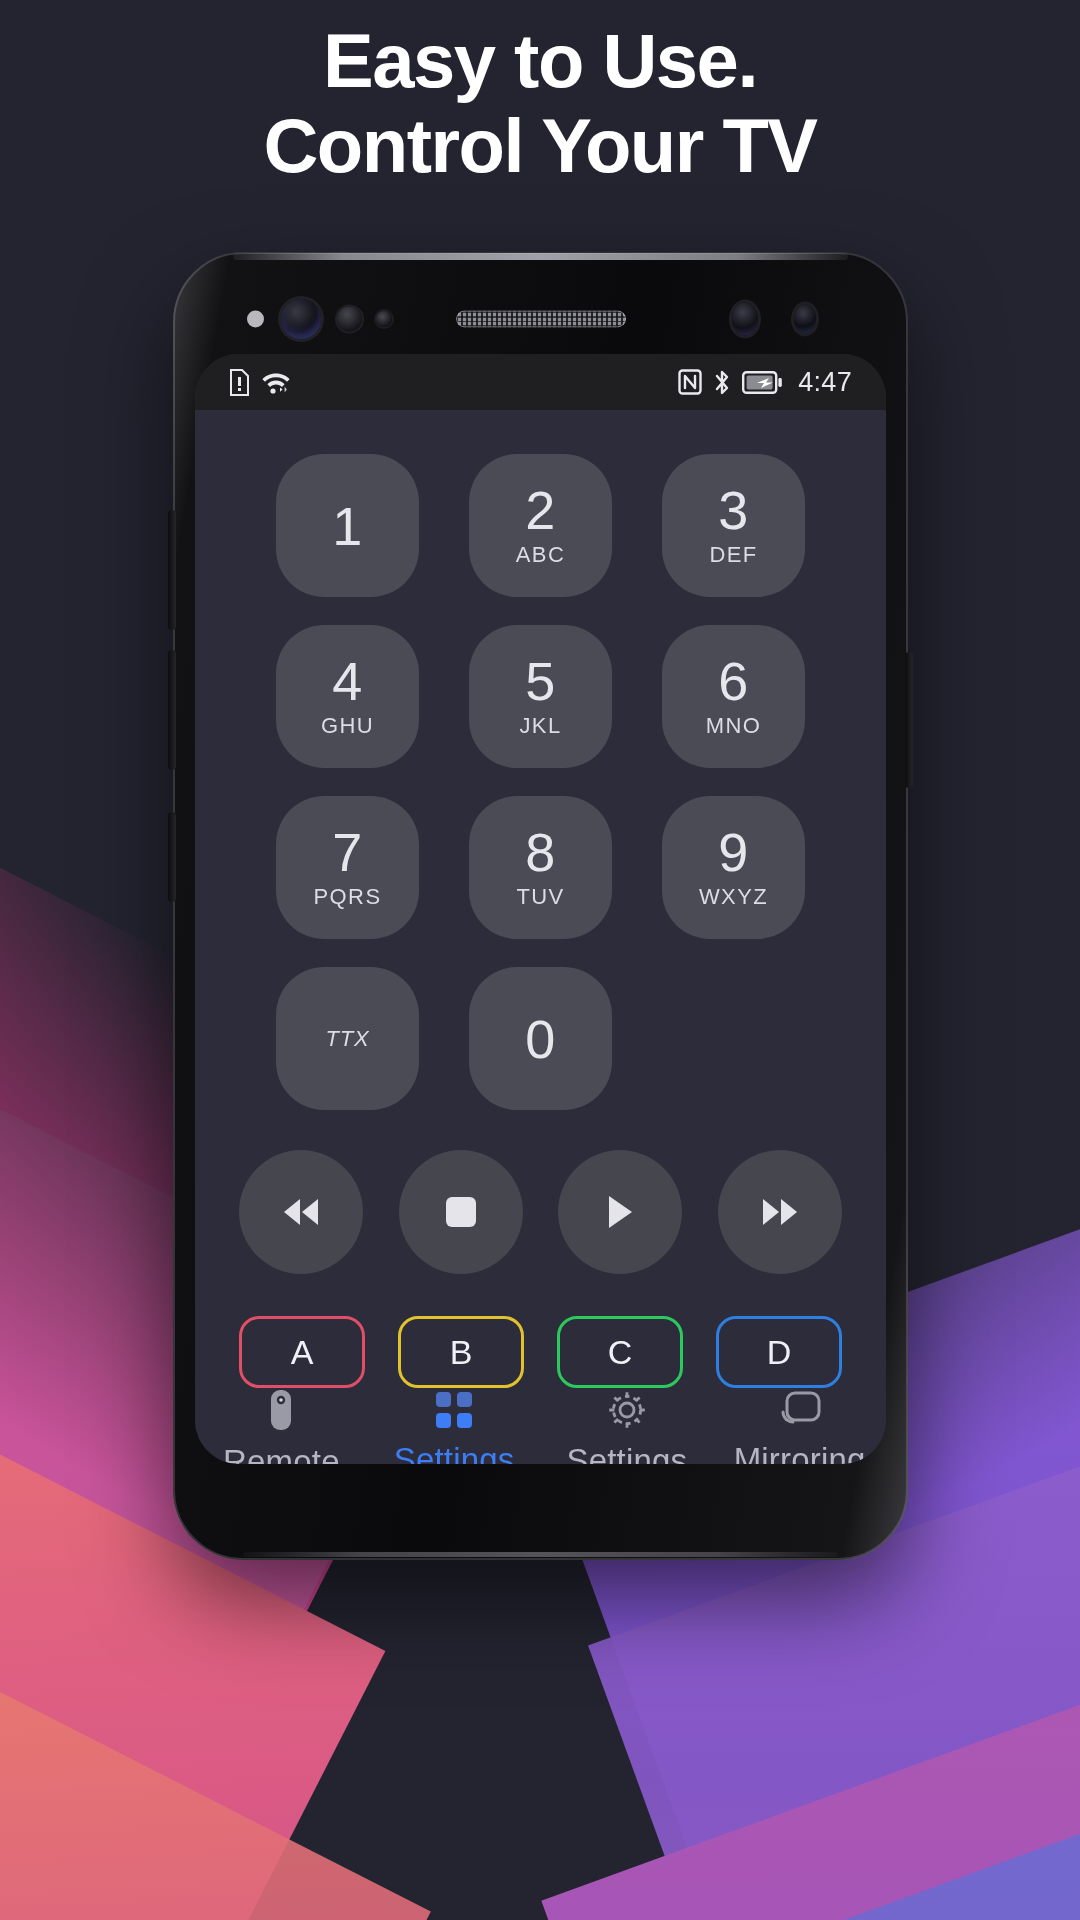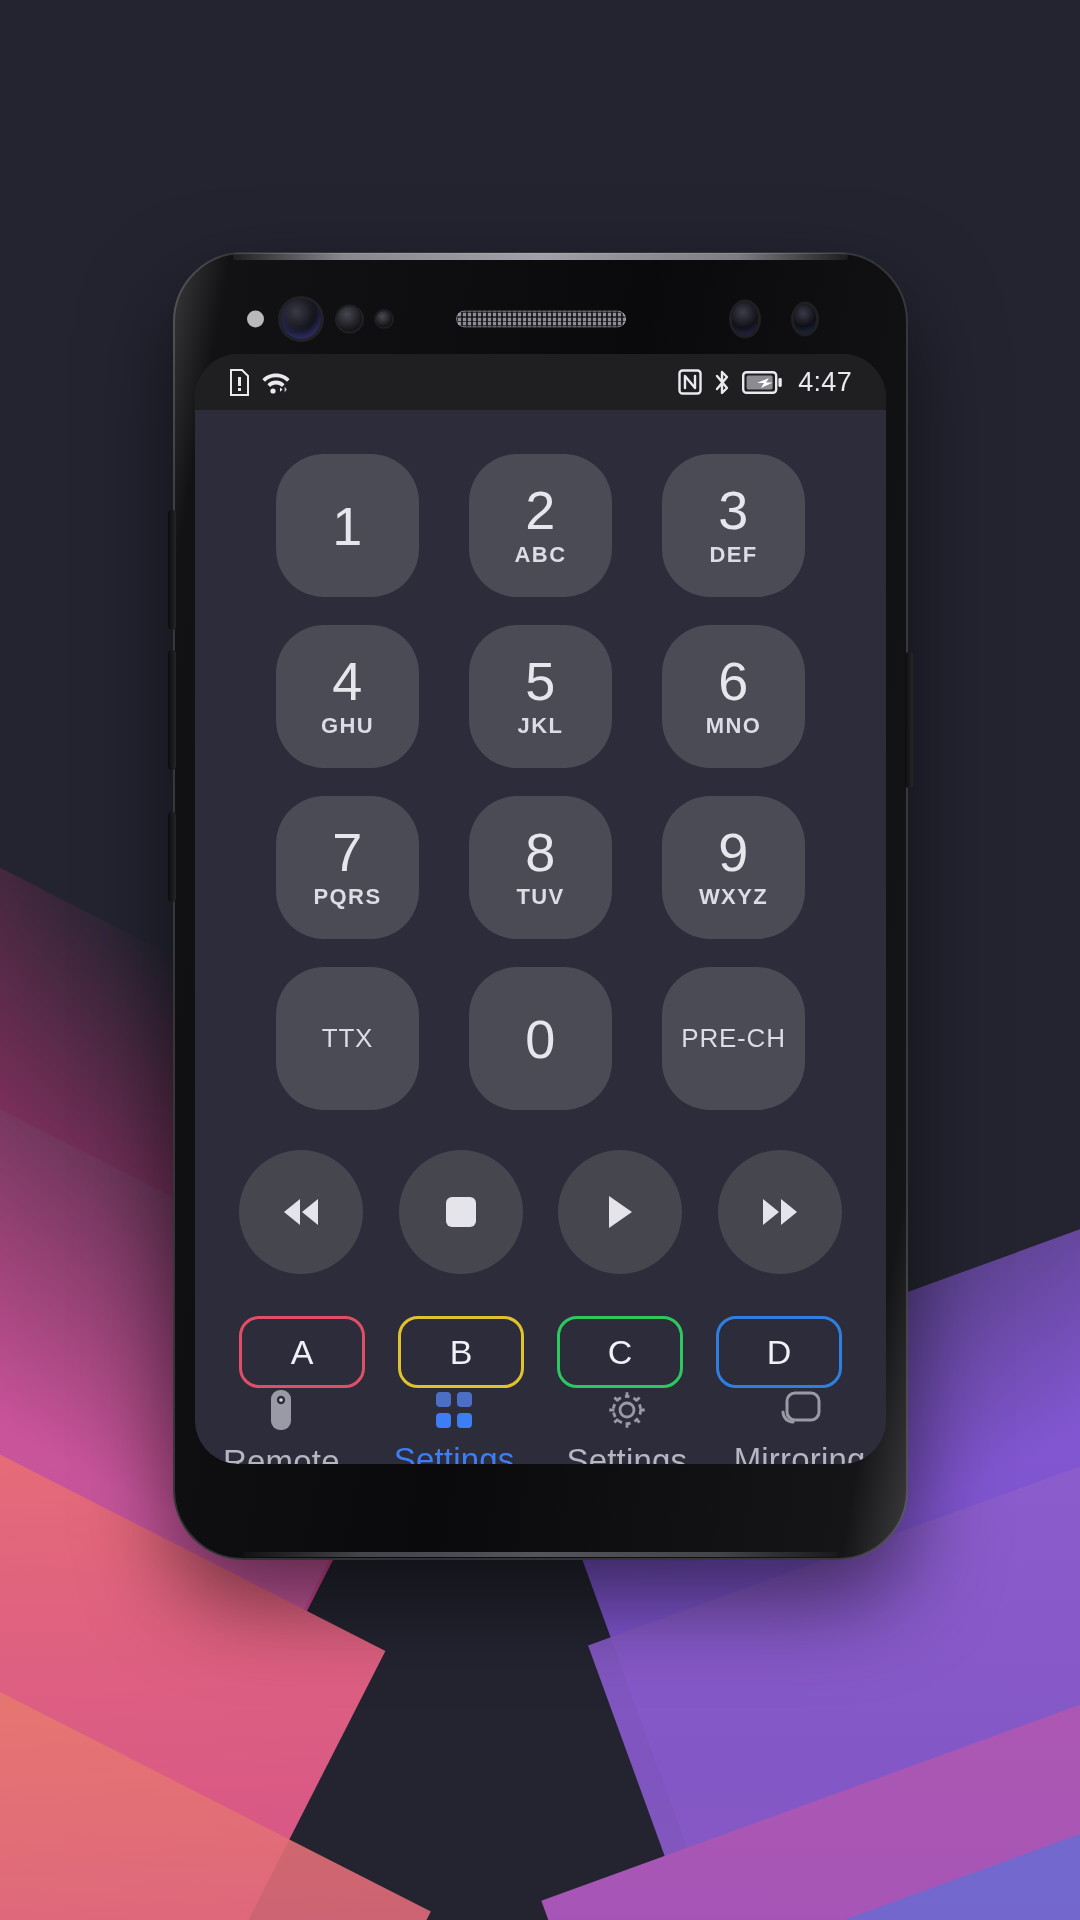--- a/index.html
+++ b/index.html
@@ -216,28 +216,28 @@
     display: flex; flex-direction: column;
     align-items: center; justify-content: center;
     color: #e6e6ec;
     cursor: pointer;
   }
   .key .num {
     font-size: 54px; font-weight: 300; line-height: 1;
     letter-spacing: .5px;
   }
   .key .sub {
-    font-size: 22px; font-weight: 700; letter-spacing: 1.4px;
+    font-size: 22px; font-weight: 400; letter-spacing: 1.4px;
     margin-top: 5px; color: #dcdce4;
   }
   .key .word {
     font-size: 28px; font-weight: 300; letter-spacing: .8px;
     color: #dcdce4;
   }
-  .key.is-wide .word { font-size: 26px; }
+  .key.is-wide .word { font-size: 22px; font-style: italic; }
 
   
   .media-row {
     margin-top: 40px;
     padding: 0 44px;
     display: flex; justify-content: space-between; align-items: center;
   }
   .media-btn {
     width: 124px; height: 124px;
     border-radius: 50%;
@@ -293,20 +293,24 @@
     <div class="ribbon rb-l2"></div>
     <div class="ribbon rb-l3"></div>
     <div class="ribbon rb-l4"></div>
     <div class="ribbon rb-r1"></div>
     <div class="ribbon rb-r2"></div>
     <div class="ribbon rb-r3"></div>
     <div class="ribbon rb-r4"></div>
     <div class="bg-vignette"></div>
   </div>
 
+  <div class="headline">
+    <span class="ln">Easy to Use.</span>
+    <span class="ln">Control Your TV</span>
+  </div>
 
   <div class="phone">
     <div class="phone-top-chamfer"></div>
     <div class="phone-bot-chamfer"></div>
 
     <div class="side-key key-vol-up"></div>
     <div class="side-key key-vol-down"></div>
     <div class="side-key key-bixby"></div>
     <div class="side-key key-power"></div>
 
@@ -405,23 +409,20 @@
             <span class="num">9</span>
             <span class="sub">WXYZ</span>
           </div>
 
           <div class="key is-wide">
             <span class="word">TTX</span>
           </div>
           <div class="key">
             <span class="num">0</span>
           </div>
-          <div class="key is-wide">
-            <span class="word">PRE-CH</span>
-          </div>
         </div>
 
         <div class="media-row">
           <div class="media-btn">
             <span>
               <svg class="glyph" width="46" height="36" viewBox="0 0 46 36" aria-hidden="true">
                 <path d="M22 5v26L6 18z" fill="#e4e4ea"></path>
                 <path d="M40 5v26L24 18z" fill="#e4e4ea"></path>
               </svg>
             </span>

